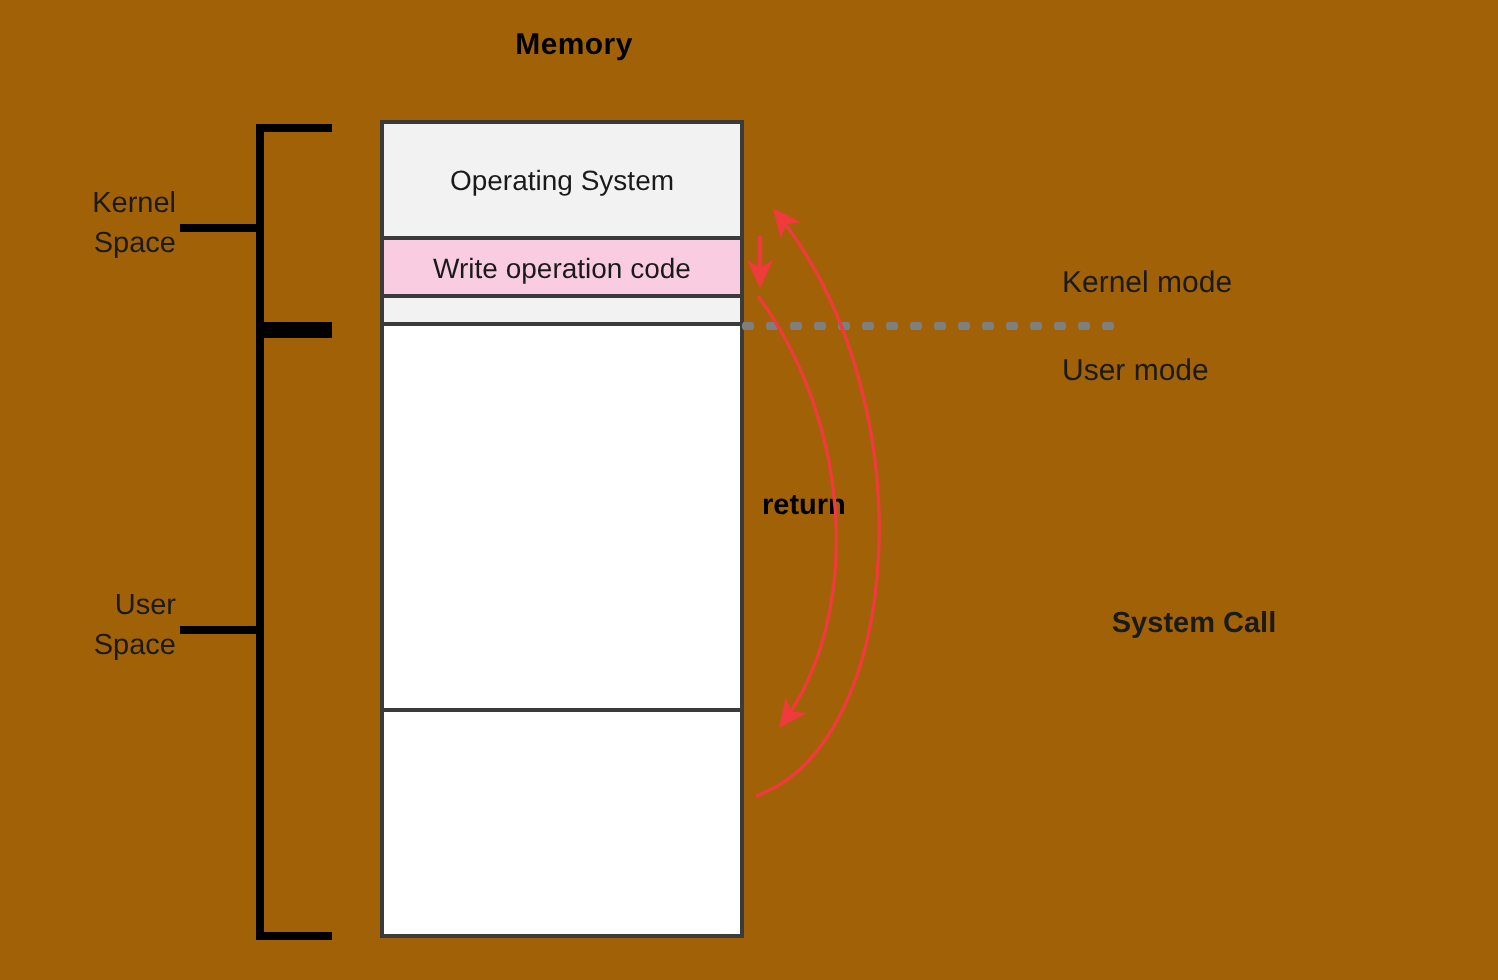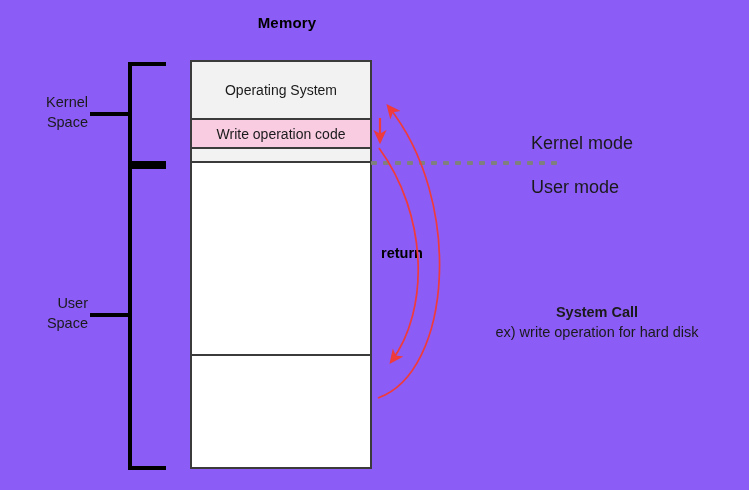--- a/index.html
+++ b/index.html
@@ -7,21 +7,21 @@
     padding: 0;
     background: #ffffff;
   }
   body {
     font-family: "Liberation Sans", sans-serif;
   }
   #canvas {
     position: relative;
     width: 749px;
     height: 490px;
-    background: #8b5cf6;
+    background: #a16207;
     overflow: hidden;
     text-decoration: underline;
   }
   .abs { position: absolute; }
 
   
   #memory-title {
     left: 222px;
     top: 14px;
     width: 130px;
@@ -124,21 +124,21 @@
     top: 161px;
     width: 192px;
     height: 4px;
     background-image: radial-gradient(circle, #7f7f7f 45%, rgba(255,255,255,0) 50%);
     background-size: 12px 4px;
     background-repeat: repeat-x;
   }
 
   
   .mode-label {
-    font-size: 18px;
+    font-size: 15px;
     color: #1a1a1a;
   }
   #kernel-mode-label { left: 531px; top: 133px; }
   #user-mode-label   { left: 531px; top: 177px; }
 
   
   #return-label {
     left: 381px;
     top: 245px;
     font-size: 14.5px;
@@ -208,21 +208,20 @@
 
   <div class="abs" id="mode-divider"></div>
 
   <div class="abs mode-label" id="kernel-mode-label">Kernel mode</div>
   <div class="abs mode-label" id="user-mode-label">User mode</div>
 
   <div class="abs" id="return-label">return</div>
 
   <div class="abs" id="syscall-block">
     <div id="syscall-title">System Call</div>
-    <div id="syscall-example">ex) write operation for hard disk</div>
   </div>
 
   <svg class="abs" id="arrow-layer" viewBox="0 0 749 490">
     <defs>
       <marker id="ah" markerWidth="9" markerHeight="9" refX="7" refY="4.5" orient="auto" markerUnits="strokeWidth">
         <path d="M0,0.6 L8.5,4.5 L0,8.4 L2.3,4.5 Z" fill="#ef3b3b"></path>
       </marker>
       <marker id="ahs" markerWidth="7" markerHeight="7" refX="5.5" refY="3.5" orient="auto" markerUnits="strokeWidth">
         <path d="M0,0.5 L6.5,3.5 L0,6.5 L1.8,3.5 Z" fill="#ef3b3b"></path>
       </marker>

